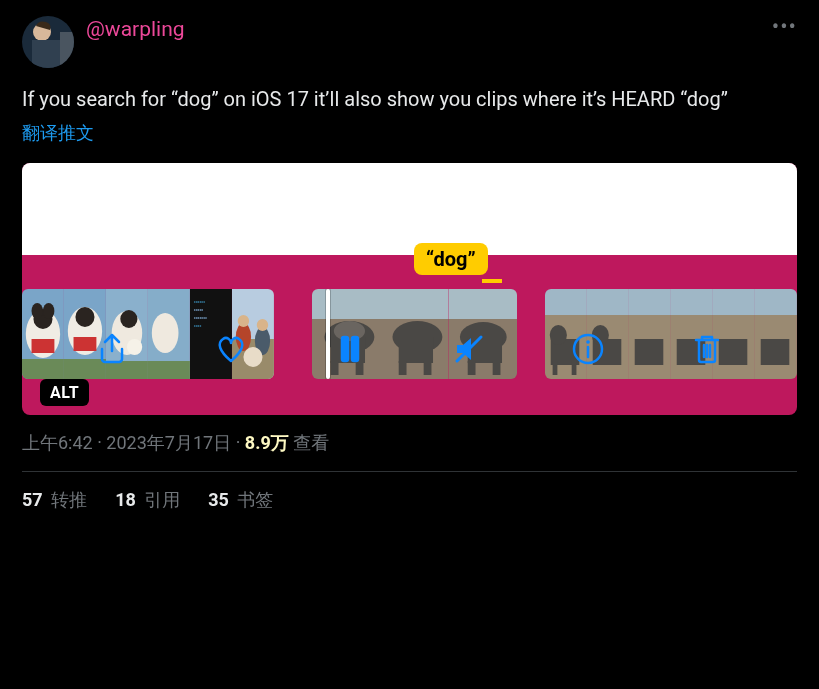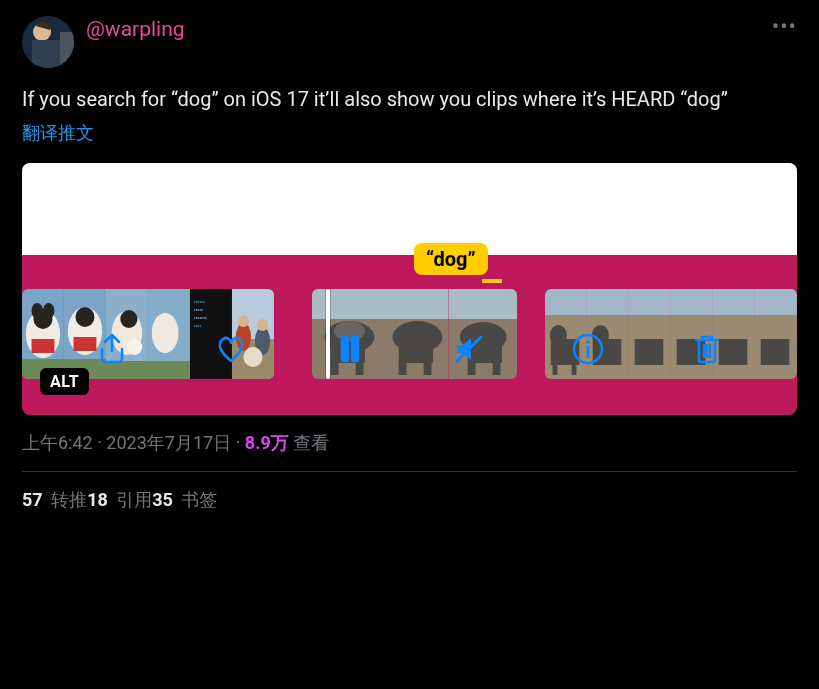--- a/index.html
+++ b/index.html
@@ -142,46 +142,47 @@
     width: 48px; height: 48px;
     display: flex; align-items: center; justify-content: center;
     color: #0a84ff;
     cursor: pointer;
   }
   .tb-btn svg { width: 36px; height: 36px; stroke: currentColor; fill: none; stroke-width: 2.5; }
 
   .alt-badge {
     position: absolute;
     left: 18px;
-    bottom: 20px;
+    bottom: 9px;
     background: #000;
     color: #fff;
     font-weight: 700;
     font-size: 16px;
     letter-spacing: 0.5px;
     padding: 4px 10px;
     border-radius: 6px;
   }
 
   
   .meta {
     margin-top: 16px;
     color: #71767b;
     font-size: 18px;
   }
-  .meta .views-count { color: #d946ef; font-weight: 700; }
+  .meta .views-count { color: #fef9c3; font-weight: 700; }
   .divider {
     margin-top: 16px;
     height: 1px;
     background: #2f3336;
   }
 
   
   .stats {
     display: flex;
+    gap: 28px;
     padding: 16px 0;
     font-size: 18px;
     color: #71767b;
   }
   .stats .num { color: #e7e9ea; font-weight: 700; margin-right: 4px; }
 </style>
 </head>
 <body>
 
 <div class="tweet">

